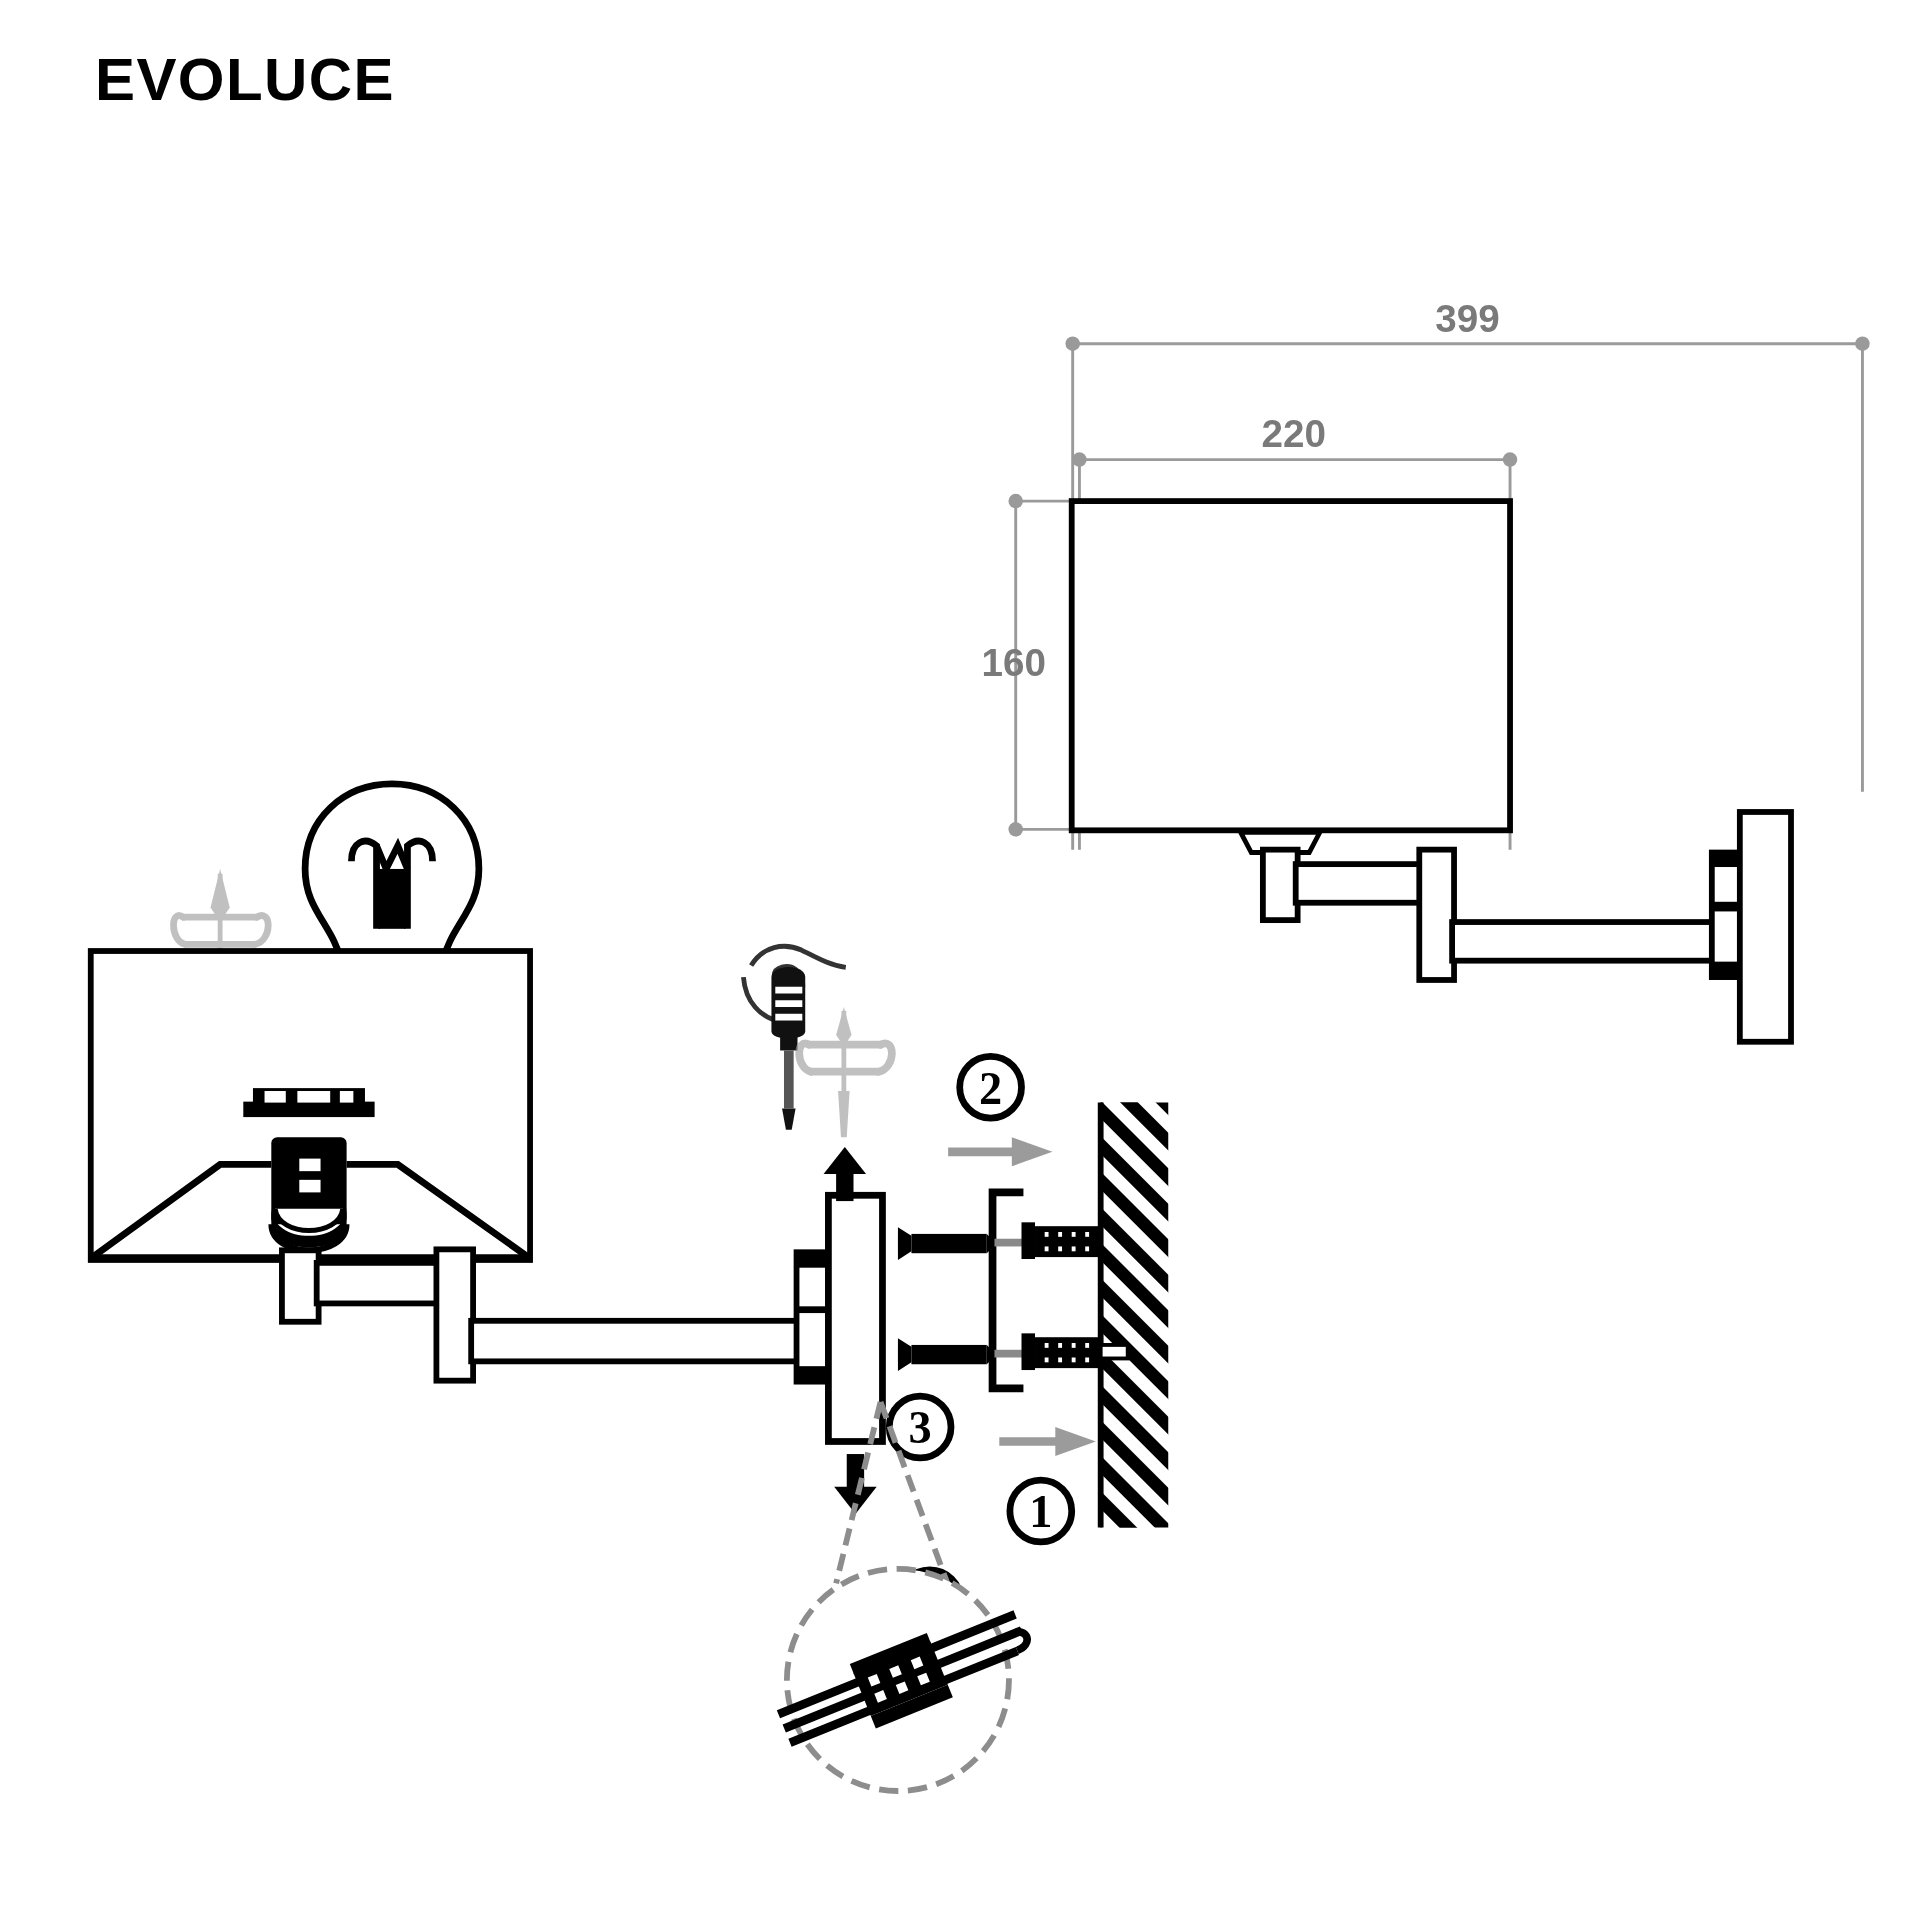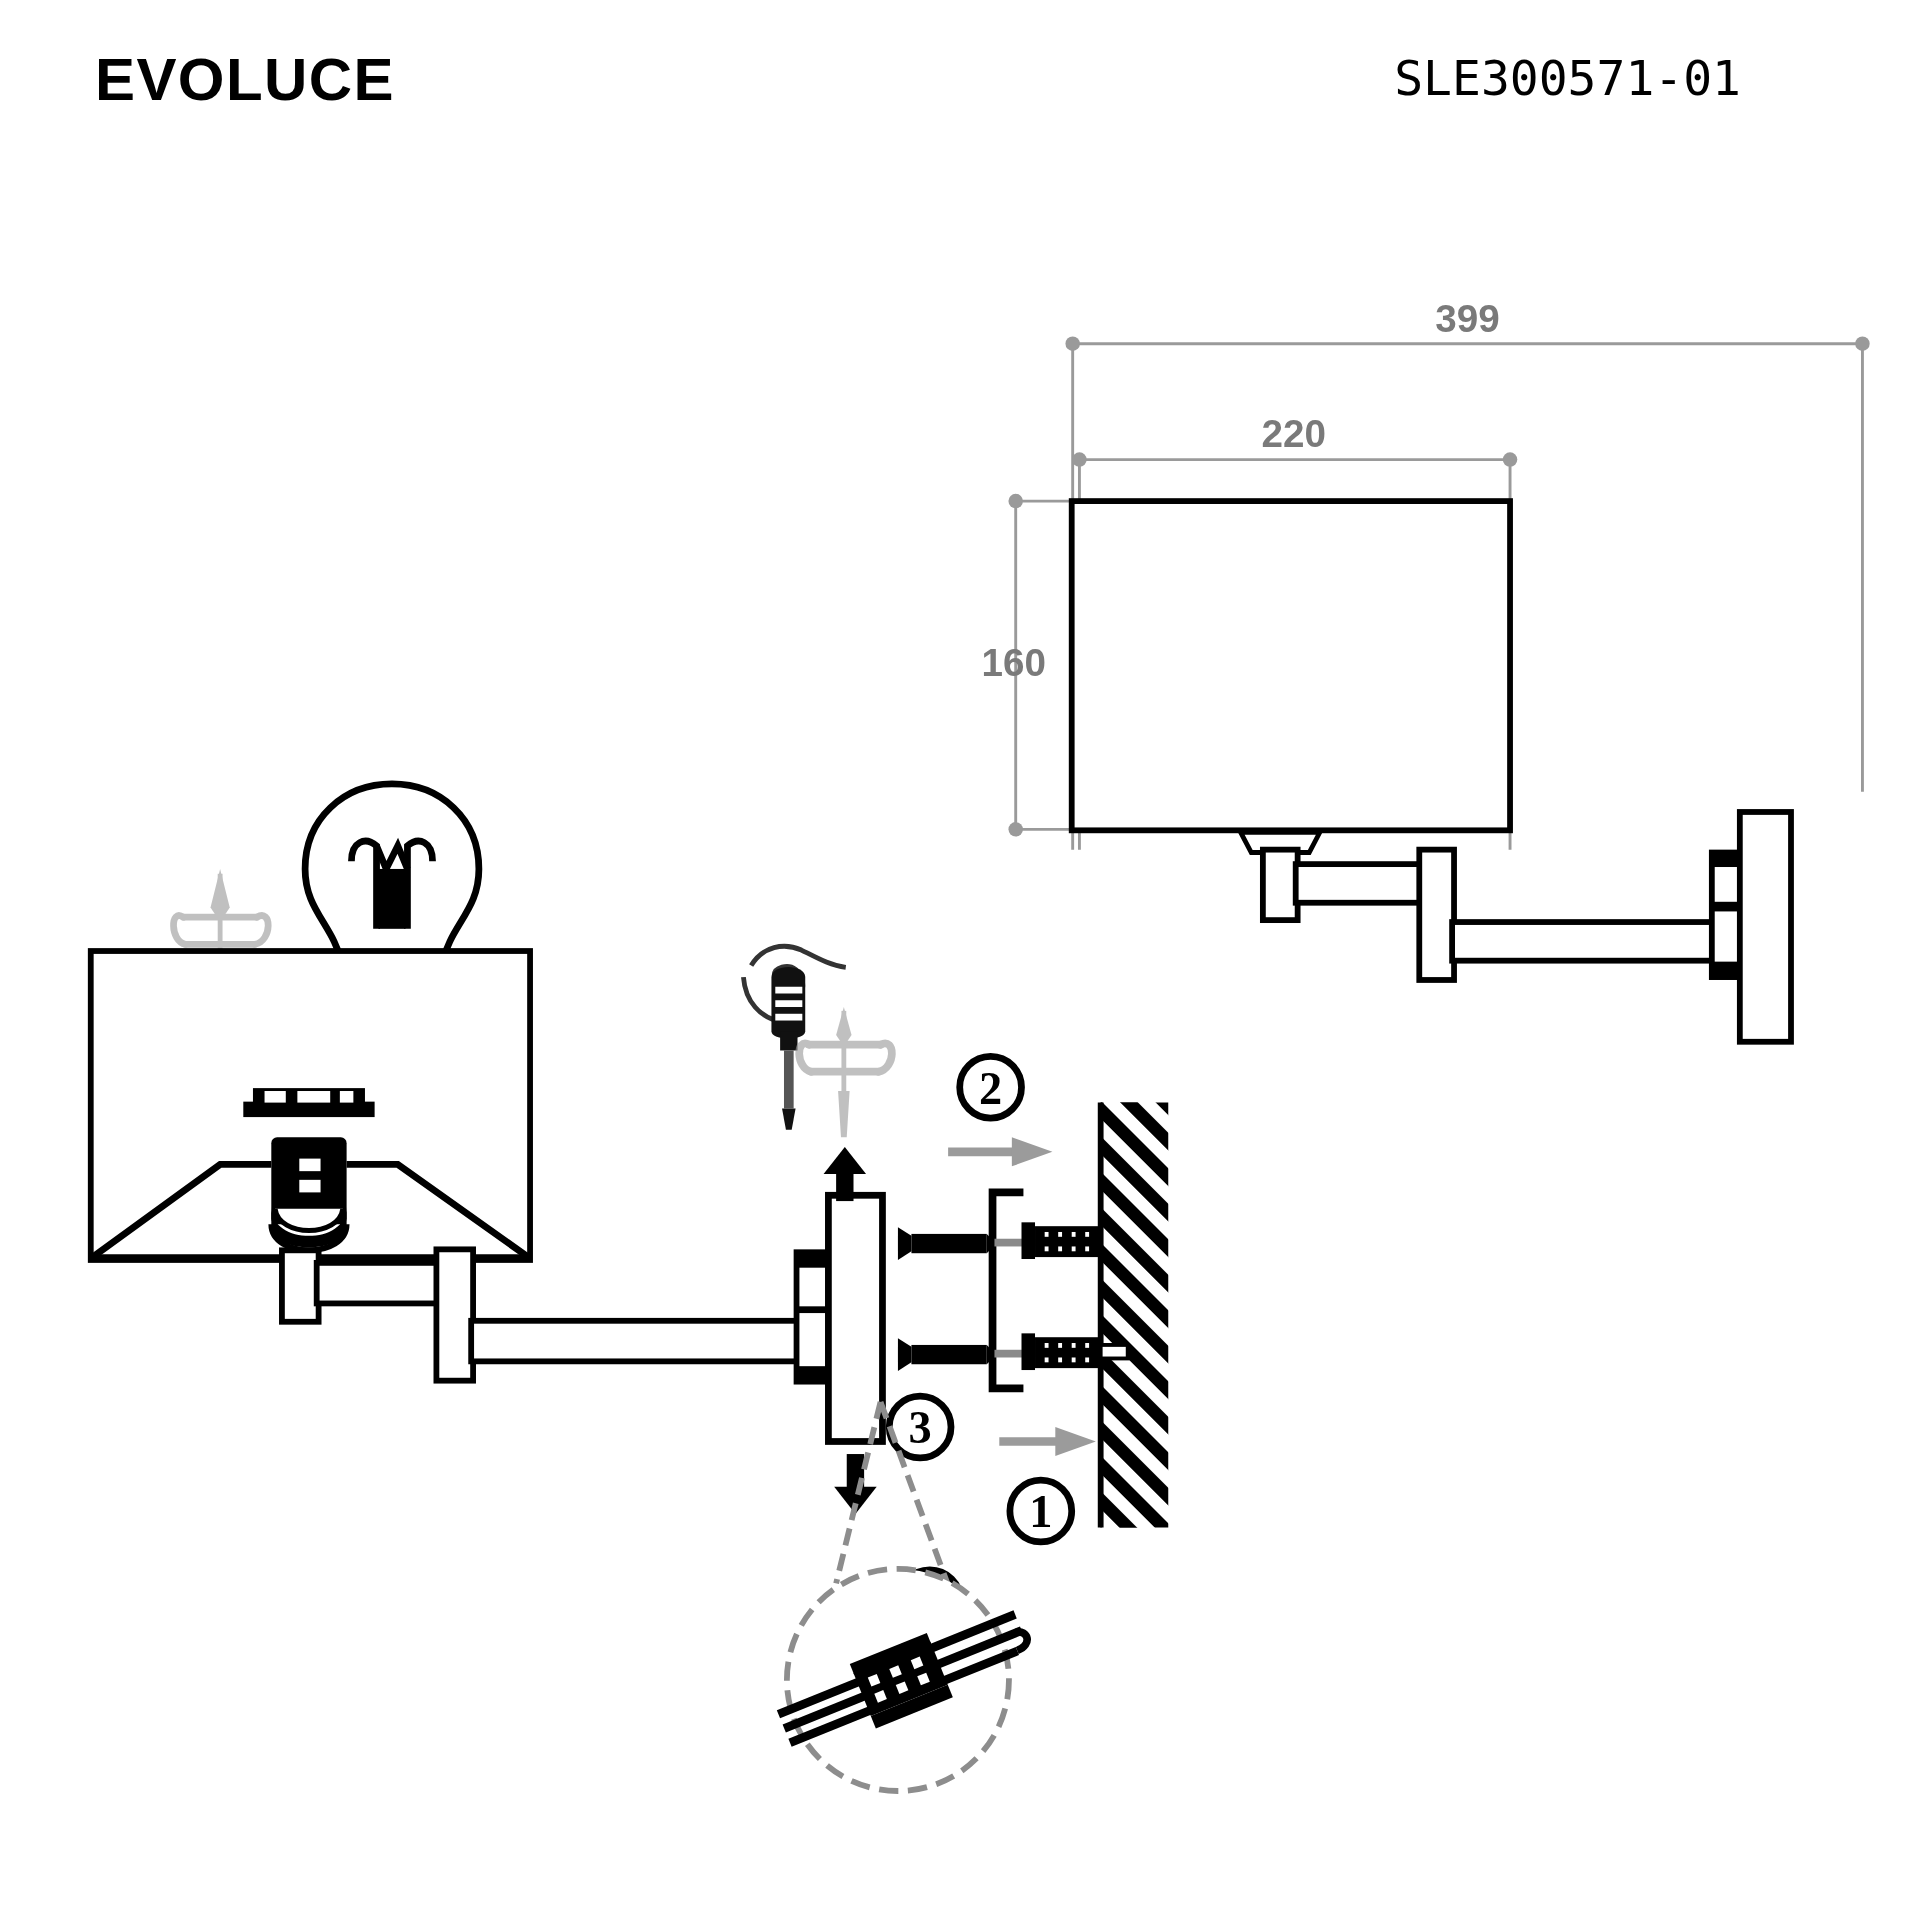--- a/index.html
+++ b/index.html
@@ -64,21 +64,20 @@
     fill: #000000;
   }
 </style>
 </head>
 <body>
 
 <div id="sheet">
 
   <div class="brand">EVOLUCE</div>
 
-  <div class="code">SLE300571-01</div>
 
   <svg class="svg-layer" viewBox="0 0 2000 2000">
     <defs>
       <pattern id="wallHatch" width="26" height="26" patternUnits="userSpaceOnUse" patternTransform="rotate(45)">
         <rect width="26" height="26" fill="#ffffff"></rect>
         <rect width="26" height="13" fill="#000000"></rect>
       </pattern>
       <marker id="dimTick" markerWidth="10" markerHeight="10" refX="5" refY="5" orient="auto">
         <circle cx="5" cy="5" r="2.5" fill="#9a9a9a"></circle>
       </marker>

